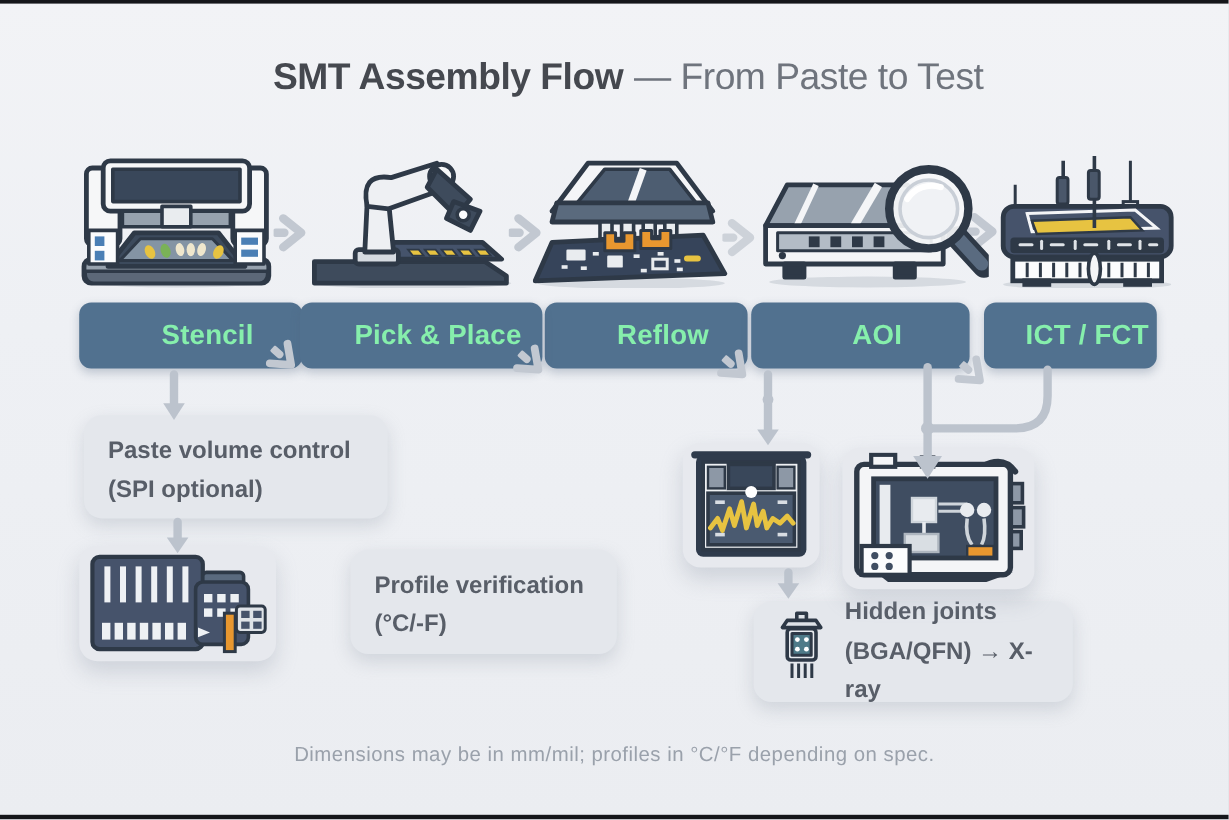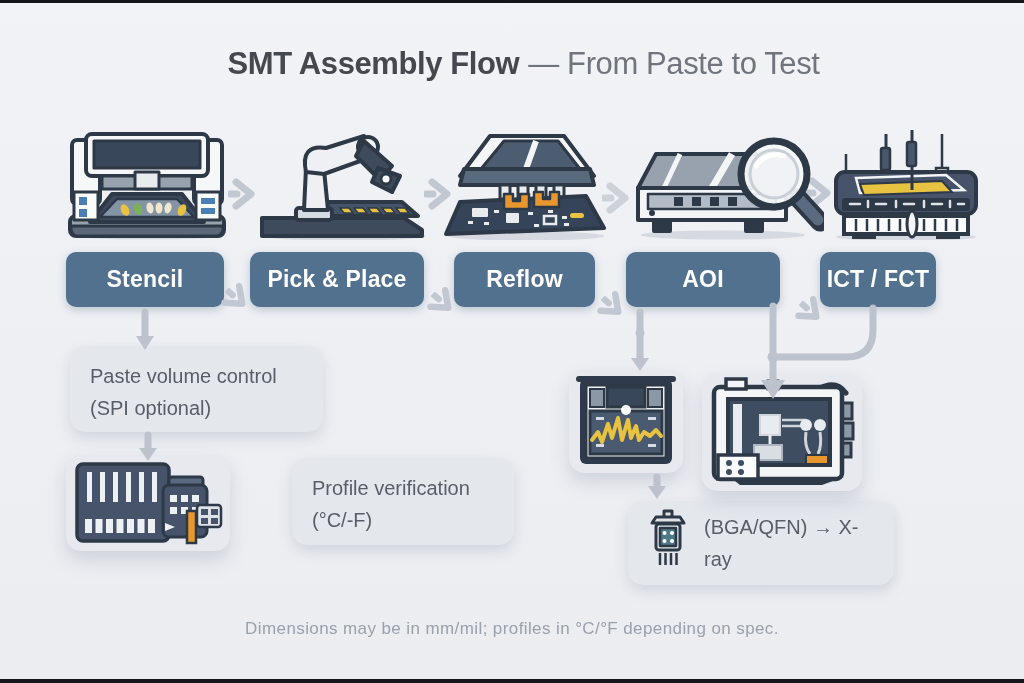--- a/index.html
+++ b/index.html
@@ -12,28 +12,28 @@
   .edge.top{top:0;height:3px;}
   .edge.bottom{bottom:0;height:4px;}
   .abs{position:absolute;}
   .title{position:absolute;top:46px;left:0;width:100%;text-align:center;
          font-size:31px;letter-spacing:-0.4px;white-space:nowrap;}
   .t-main{font-weight:700;color:#45484f;margin-left:23px;}
   .t-sub{font-weight:400;color:#6f747d;margin-left:9px;}
   .step{
     position:absolute;top:252px;height:55px;line-height:55px;border-radius:10px;
     background:#51718f;box-shadow:0 3px 8px rgba(80,100,125,0.30);
-    color:#ffffff;text-align:center;font-size:23px;font-weight:700;letter-spacing:0.2px;
+    color:#86efac;text-align:center;font-size:23px;font-weight:700;letter-spacing:0.2px;padding-left:28px;
   }
   .chev{position:absolute;}
   .chev.diag{transform:rotate(42deg);}
   .note{
     position:absolute;background:#e4e7ec;border-radius:15px;
     box-shadow:0 6px 14px rgba(146,155,170,0.30);
-    color:#585e68;font-size:20px;line-height:1.62;padding:14px 20px;box-sizing:border-box;
+    color:#585e68;font-size:20px;line-height:1.62;padding:14px 20px;box-sizing:border-box;font-weight:bold;
   }
   .note .ln{display:block;}
   .tile{
     position:absolute;background:#e7e9ee;border-radius:15px;
     box-shadow:0 9px 18px rgba(142,152,168,0.32);
     display:flex;align-items:center;justify-content:center;box-sizing:border-box;
   }
   .hidden-box{display:flex;align-items:center;gap:14px;}
   .connectors{position:absolute;left:0;top:0;pointer-events:none;z-index:5;}
   .footer{
@@ -302,20 +302,21 @@
         </g>
         <g stroke="#2e3947" stroke-width="2.5">
           <line x1="14" y1="44" x2="14" y2="56"></line>
             <line x1="19.5" y1="44" x2="19.5" y2="56"></line>
           <line x1="25" y1="44" x2="25" y2="56"></line>
             <line x1="30.5" y1="44" x2="30.5" y2="56"></line>
         </g>
       </svg>
     </span>
     <span>
+      <span class="ln">Hidden joints</span>
       <span class="ln">(BGA/QFN) → X-ray</span>
     </span>
   </div>
 
   <div class="tile" style="left:66px;top:455px;width:164px;height:96px">
     <svg width="150" height="84" viewBox="0 0 150 84">
       <g stroke="#2e3947" stroke-width="3.5" stroke-linejoin="round">
         <rect x="4" y="3" width="92" height="77" rx="6" fill="#46536b"></rect>
       </g>
       <g fill="#eef1f4">

